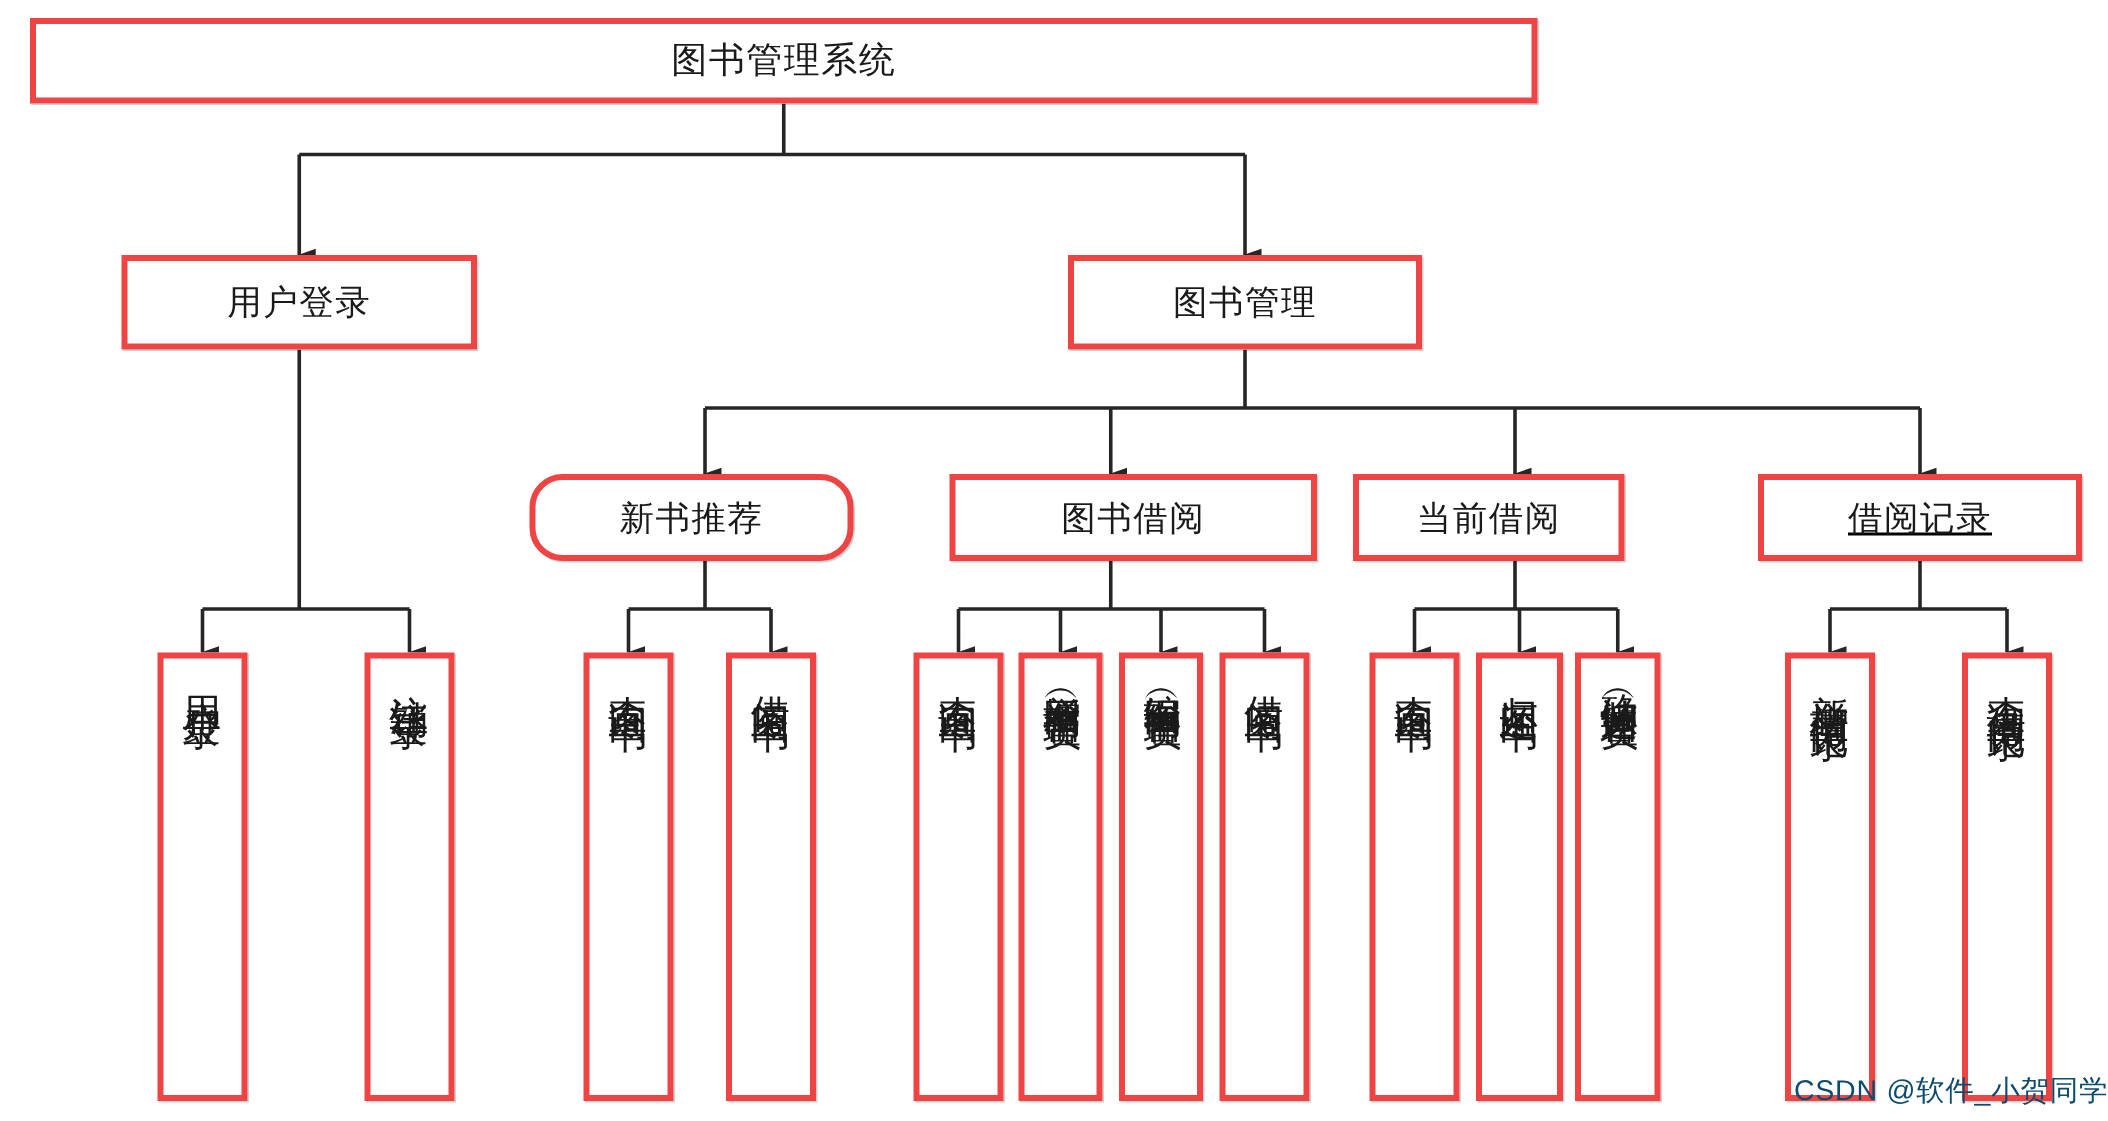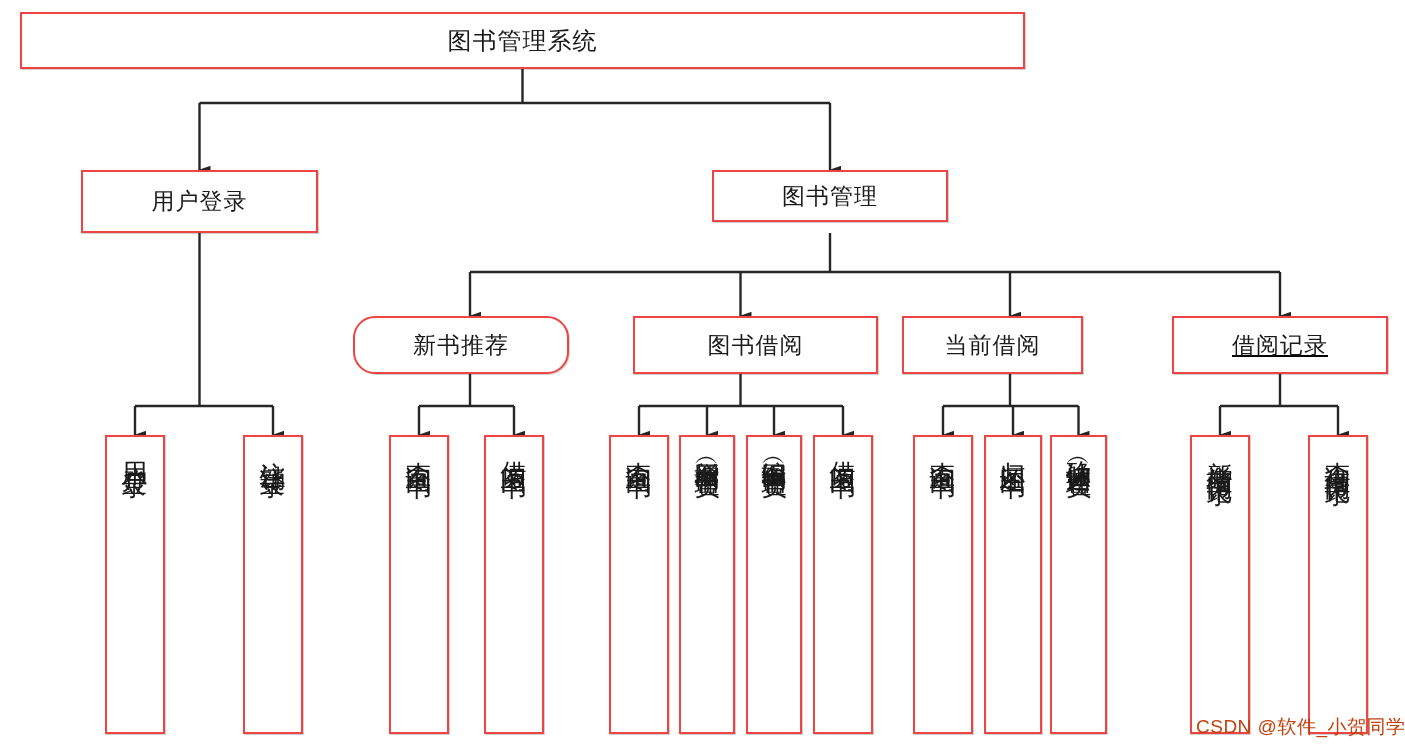--- a/index.html
+++ b/index.html
@@ -22,21 +22,21 @@
     left: 0;
     top: 0;
     width: 1405px;
     height: 747px;
     pointer-events: none;
   }
   .node {
     position: absolute;
     box-sizing: border-box;
     background: #ffffff;
-    border: 2px solid #ef4444;
+    border: 4px solid #ef4444;
     display: flex;
     align-items: center;
     justify-content: center;
     box-shadow: 1px 1px 0 rgba(0,0,0,0.18);
   }
   .node-label {
     color: #1a1a1a;
     text-align: center;
     line-height: 1.05;
     white-space: nowrap;
@@ -61,21 +61,21 @@
     line-height: 1.0;
     letter-spacing: 4px;
     white-space: nowrap;
   }
   .node.vertical.tall .node-label {
     font-size: 25px;
     letter-spacing: 2px;
   }
   .watermark {
     position: absolute;
-    color: #c2410c;
+    color: #0c4a6e;
     font-size: 19px;
     letter-spacing: 0.5px;
     white-space: nowrap;
     user-select: none;
   }
 </style>
 </head>
 <body>
 
 <div id="canvas">
@@ -123,21 +123,21 @@
       </g>
   </svg>
 
   <div id="nodes-layer">
       <div class="node horizontal root" style="left: 20px; top: 12px; width: 1005px; height: 57px;">
         <span class="node-label">图书管理系统</span>
       </div>
       <div class="node horizontal" style="left: 81px; top: 170px; width: 237px; height: 63px;">
         <span class="node-label">用户登录</span>
       </div>
-      <div class="node horizontal" style="left: 712px; top: 170px; width: 236px; height: 52px;">
+      <div class="node horizontal" style="left: 712px; top: 170px; width: 236px; height: 63px;">
         <span class="node-label">图书管理</span>
       </div>
       <div class="node horizontal" style="left: 353px; top: 316px; width: 216px; height: 58px; border-radius: 22px;">
         <span class="node-label">新书推荐</span>
       </div>
       <div class="node horizontal" style="left: 633px; top: 316px; width: 245px; height: 58px;">
         <span class="node-label">图书借阅</span>
       </div>
       <div class="node horizontal" style="left: 902px; top: 316px; width: 181px; height: 58px;">
         <span class="node-label">当前借阅</span>

